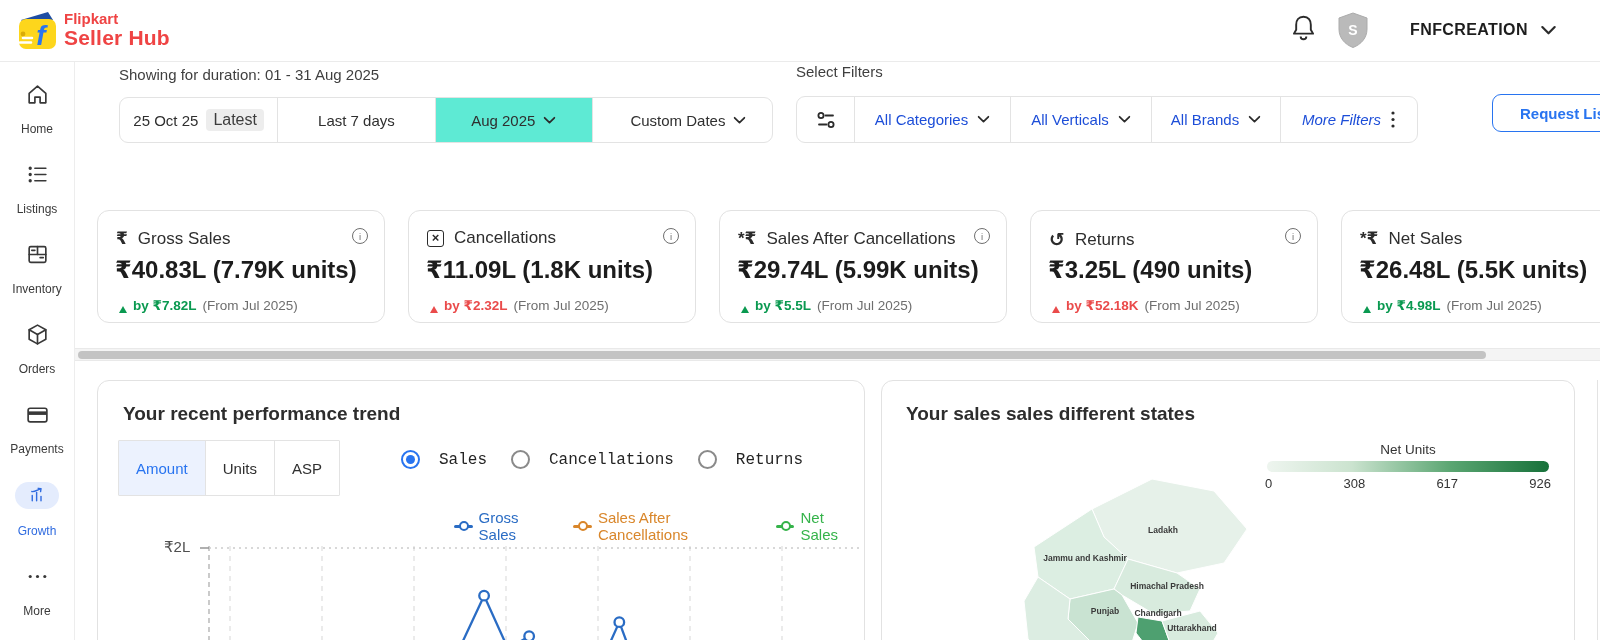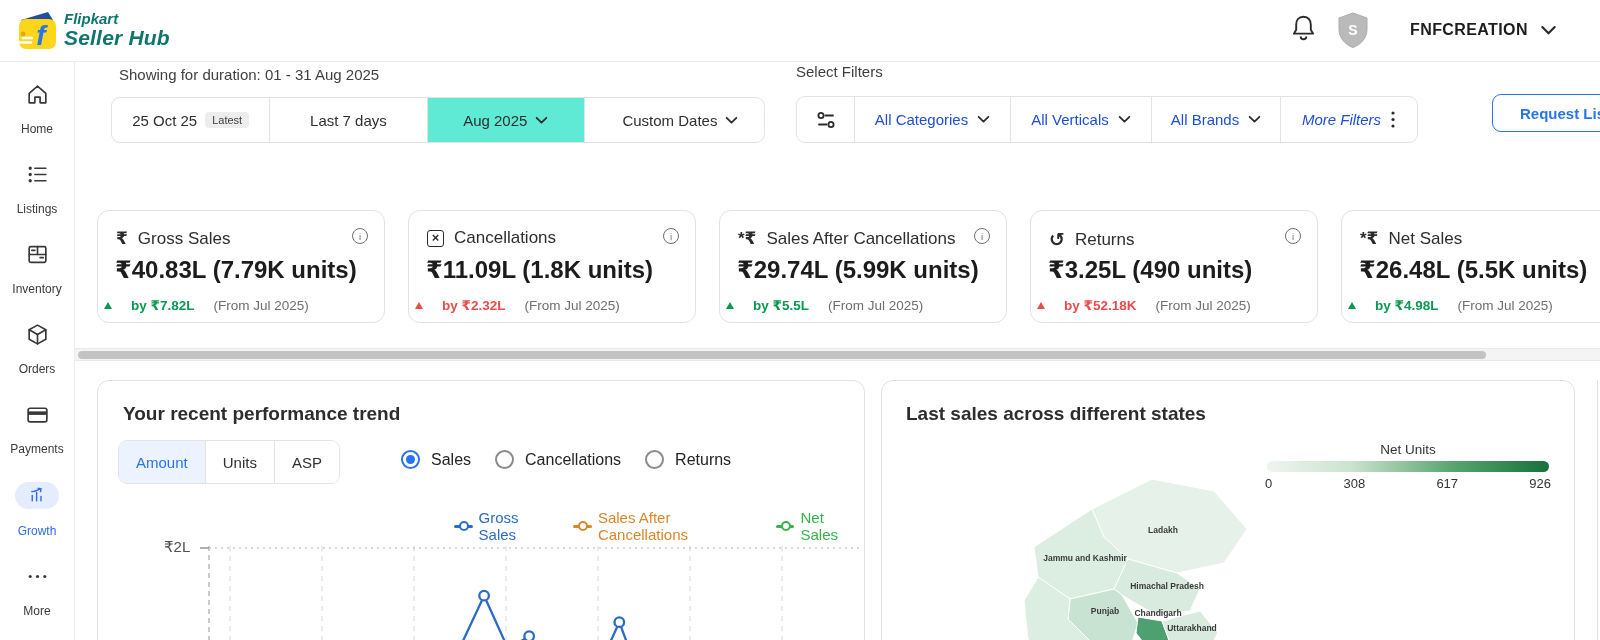--- a/index.html
+++ b/index.html
@@ -1,81 +1,81 @@
 <!DOCTYPE html>
 <html><head>
 <meta charset="utf-8">
 <style>
   html,body{margin:0;padding:0;width:1600px;height:640px;overflow:hidden;position:relative;
     background:#fff;font-family:"Liberation Sans","DejaVu Sans",sans-serif;color:#2b2b2b;}
   
   .header{position:absolute;left:0;top:0;width:1600px;height:61px;background:#fff;border-bottom:1px solid #ebebeb;z-index:20;}
   .logo{position:absolute;left:14px;top:7px;}
-  .brand{position:absolute;left:64px;top:11px;color:#0f766e;font-style:italic;line-height:1.05;}
+  .brand{position:absolute;left:64px;top:11px;color:#ef4444;line-height:1.05;}
   .brand .b1{font-size:15px;font-weight:700;display:block;}
   .brand .b2{font-size:21px;font-weight:700;display:block;letter-spacing:.2px;}
   .bell-btn{position:absolute;left:1290px;top:13px;width:30px;height:32px;cursor:pointer;}
   .avatar{position:absolute;left:1336px;top:11px;width:34px;height:38px;cursor:pointer;}
   .account{position:absolute;left:1410px;top:17px;height:26px;display:flex;align-items:center;gap:12px;cursor:pointer;}
   .account .nm{font-size:16px;font-weight:700;color:#1d1d1d;letter-spacing:.4px;}
   .chev{color:#2b2b2b;}
   
   .sidebar{position:absolute;left:0;top:61px;width:75px;height:579px;background:#fff;border-right:1px solid #ededed;
     display:flex;flex-direction:column;align-items:center;padding-top:21px;box-sizing:border-box;gap:26px;z-index:10;}
   .sitem{display:flex;flex-direction:column;align-items:center;gap:15px;cursor:pointer;width:72px;text-align:right;}
   .sitem .lbl{font-size:12px;color:#3a3a3a;}
   .si{width:25px;height:25px;stroke:#383838;fill:none;stroke-width:1.6;stroke-linejoin:round;stroke-linecap:round;}
   .pill{width:44px;height:27px;border-radius:14px;background:#e4ecfd;display:flex;align-items:center;justify-content:center;}
   .sitem.active .si{stroke:#2f6be0;}
   .sitem.active .lbl{color:#2f6be0;}
   
   .duration{position:absolute;left:119px;top:66px;font-size:15px;color:#3f3f3f;}
-  .datebar{position:absolute;left:111px;top:97px;width:654px;height:46px;border:1px solid #e3e3e3;border-radius:9px;
+  .datebar{position:absolute;left:119px;top:97px;width:654px;height:46px;border:1px solid #e3e3e3;border-radius:9px;
     display:flex;box-sizing:border-box;background:#fff;overflow:hidden;}
   .dseg{display:flex;align-items:center;justify-content:center;gap:8px;font-size:15px;color:#2f2f2f;border-right:1px solid #e3e3e3;cursor:pointer;}
   .dseg:last-child{border-right:none;}
   .dseg.sel{background:#5eead4;}
-  .badge{background:#ededed;border-radius:4px;padding:2px 7px;font-size:11px;color:#3c3c3c;}
+  .badge{background:#ededed;border-radius:4px;padding:2px 7px;font-size:16px;color:#3c3c3c;}
   .sf-label{position:absolute;left:796px;top:63px;font-size:15px;color:#3f3f3f;}
   .filterbar{position:absolute;left:796px;top:96px;width:622px;height:47px;border:1px solid #e3e3e3;border-radius:9px;
     display:flex;box-sizing:border-box;background:#fff;overflow:hidden;}
   .fseg{display:flex;align-items:center;justify-content:center;gap:9px;font-size:15px;color:#1d4ed8;border-right:1px solid #e3e3e3;cursor:pointer;}
   .fseg:last-child{border-right:none;}
   .req-btn{position:absolute;left:1492px;top:94px;width:150px;height:38px;border:1.6px solid #2874f0;border-radius:9px;
     background:#fff;color:#2874f0;font-size:15px;font-weight:700;display:flex;align-items:center;padding-left:27px;box-sizing:border-box;cursor:pointer;}
   
   .mcard{position:absolute;top:210px;width:288px;height:113px;border:1px solid #e2e2e2;border-radius:12px;background:#fff;box-sizing:border-box;}
   .mhead{position:absolute;left:18px;top:17px;display:flex;align-items:center;gap:10px;font-size:17px;color:#2e2e2e;font-weight:500;}
   .micon{font-size:17px;font-weight:600;color:#2b2b2b;display:flex;align-items:center;}
   .icon-rupee::after{content:'₹';}
   .icon-rupee-star::after{content:'*₹';}
   .icon-return::after{content:'↺';font-size:19px;font-weight:700;}
   .cancelbox{width:15px;height:15px;border:1.8px solid #2b2b2b;border-radius:3px;display:flex;align-items:center;justify-content:center;}
   .cancelbox::after{content:'×';font-size:13px;font-weight:700;line-height:1;margin-top:-1px;}
   .info{position:absolute;right:16px;top:17px;width:14px;height:14px;border:1.4px solid #6f6f6f;border-radius:50%;
     display:flex;align-items:center;justify-content:center;font-size:9.5px;color:#6f6f6f;cursor:pointer;}
   .info::after{content:'i';}
   .mval{position:absolute;left:17px;top:45px;font-size:24px;font-weight:600;color:#1c1c1c;white-space:nowrap;}
-  .mdelta{position:absolute;left:6px;top:86px;display:flex;align-items:center;gap:19px;font-size:13.5px;font-weight:700;}
+  .mdelta{position:absolute;left:21px;top:86px;display:flex;align-items:flex-end;gap:6px;font-size:13.5px;font-weight:700;}
   .tri{width:0;height:0;border-left:4.5px solid transparent;border-right:4.5px solid transparent;border-bottom:7px solid;}
   .mnote{color:#6e6e6e;font-weight:400;}
   
   .hscroll{position:absolute;left:75px;top:348px;width:1525px;height:13px;background:#f4f4f4;border-top:1px solid #e9e9e9;border-bottom:1px solid #e9e9e9;box-sizing:border-box;}
   .hthumb{position:absolute;left:3px;top:2px;width:1408px;height:8px;border-radius:4px;background:#c3c3c3;cursor:grab;}
   
   .bcard{position:absolute;top:380px;border:1px solid #e2e2e2;border-radius:12px;background:#fff;box-sizing:border-box;overflow:hidden;}
   #perf-card{left:97px;width:768px;height:300px;}
   #states-card{left:881px;width:694px;height:300px;}
   .ctitle{position:absolute;left:25px;top:22px;font-size:19px;font-weight:600;color:#2d2d2d;}
-  .tabgrp{position:absolute;left:20px;top:59px;height:44px;border:1px solid #e3e3e3;border-radius:9px;display:flex;overflow:hidden;box-sizing:border-box;}
+  .tabgrp{position:absolute;left:20px;top:59px;height:56px;border:1px solid #e3e3e3;border-radius:1px;display:flex;overflow:hidden;box-sizing:border-box;}
   .tab{padding:0 17px;display:flex;align-items:center;font-size:15px;color:#2f2f2f;border-right:1px solid #e3e3e3;cursor:pointer;background:#fff;}
   .tab:last-child{border-right:none;}
   .tab.sel{background:#ecf2fe;color:#2874f0;}
   .radios{position:absolute;left:303px;top:69px;display:flex;align-items:center;gap:24px;}
-  .ritem{display:flex;align-items:center;gap:11px;cursor:pointer;}
+  .ritem{display:flex;align-items:center;gap:19px;cursor:pointer;font-family:Liberation Mono, monospace;}
   .rdot{width:19px;height:19px;border-radius:50%;border:2px solid #8a8a8a;box-sizing:border-box;position:relative;background:#fff;}
   .ritem.sel .rdot{border-color:#2874f0;}
   .ritem.sel .rdot::after{content:'';position:absolute;left:3px;top:3px;width:9px;height:9px;border-radius:50%;background:#2874f0;}
   .ritem .rl{font-size:16px;color:#242424;}
   .legend{position:absolute;left:356px;top:128px;display:flex;align-items:center;gap:15px;}
   .litem{display:flex;align-items:center;gap:6px;font-size:15px;cursor:pointer;}
   .lgm{position:relative;width:19px;height:3px;background:currentColor;border-radius:2px;}
   .lgm::after{content:'';position:absolute;left:5px;top:-3.5px;width:6px;height:6px;border:2.2px solid currentColor;background:#fff;border-radius:50%;}
   .chartbox{position:absolute;left:0;top:155px;width:766px;height:145px;}
   .ylab{position:absolute;left:66px;top:2px;font-size:15px;color:#4f4f4f;}
@@ -372,21 +372,21 @@
       <line x1="111" y1="12" x2="764" y2="12" stroke="#cccccc" stroke-width="1.4" stroke-dasharray="2,4"></line>
       <path id="trend-path" fill="none" stroke-width="2.3" stroke-linejoin="round" d="M354.8 126.7 L386.1 59.7 L410.0 112.6 L431.2 100.3 L445.0 126.7 L509.4 112.6 L521.3 86.1 L535.1 123.2" stroke="#2a6cc4"></path>
     <circle cx="386.08000000000004" cy="59.655" r="4.8" fill="#fff" stroke="#2a6cc4" stroke-width="2.3"></circle>
         <circle cx="431.16" cy="100.25" r="4.8" fill="#fff" stroke="#2a6cc4" stroke-width="2.3"></circle>
         <circle cx="521.3199999999999" cy="86.12999999999998" r="4.8" fill="#fff" stroke="#2a6cc4" stroke-width="2.3"></circle>
       </svg>
   </div>
 </div>
 
 <div class="bcard" id="states-card">
-  <div class="ctitle" style="left:24px;">Last sales across different states</div>
+  <div class="ctitle" style="left:24px;">Your sales sales different states</div>
   <div class="nu-title">Net Units</div>
   <div class="nu-bar"></div>
   <div class="nu-ticks">
     <span>0</span>
     <span>308</span>
     <span>617</span>
     <span>926</span>
   </div>
   <svg class="mapwrap" viewBox="0 0 360 230">
     <g stroke="#ffffff" stroke-width="1">

